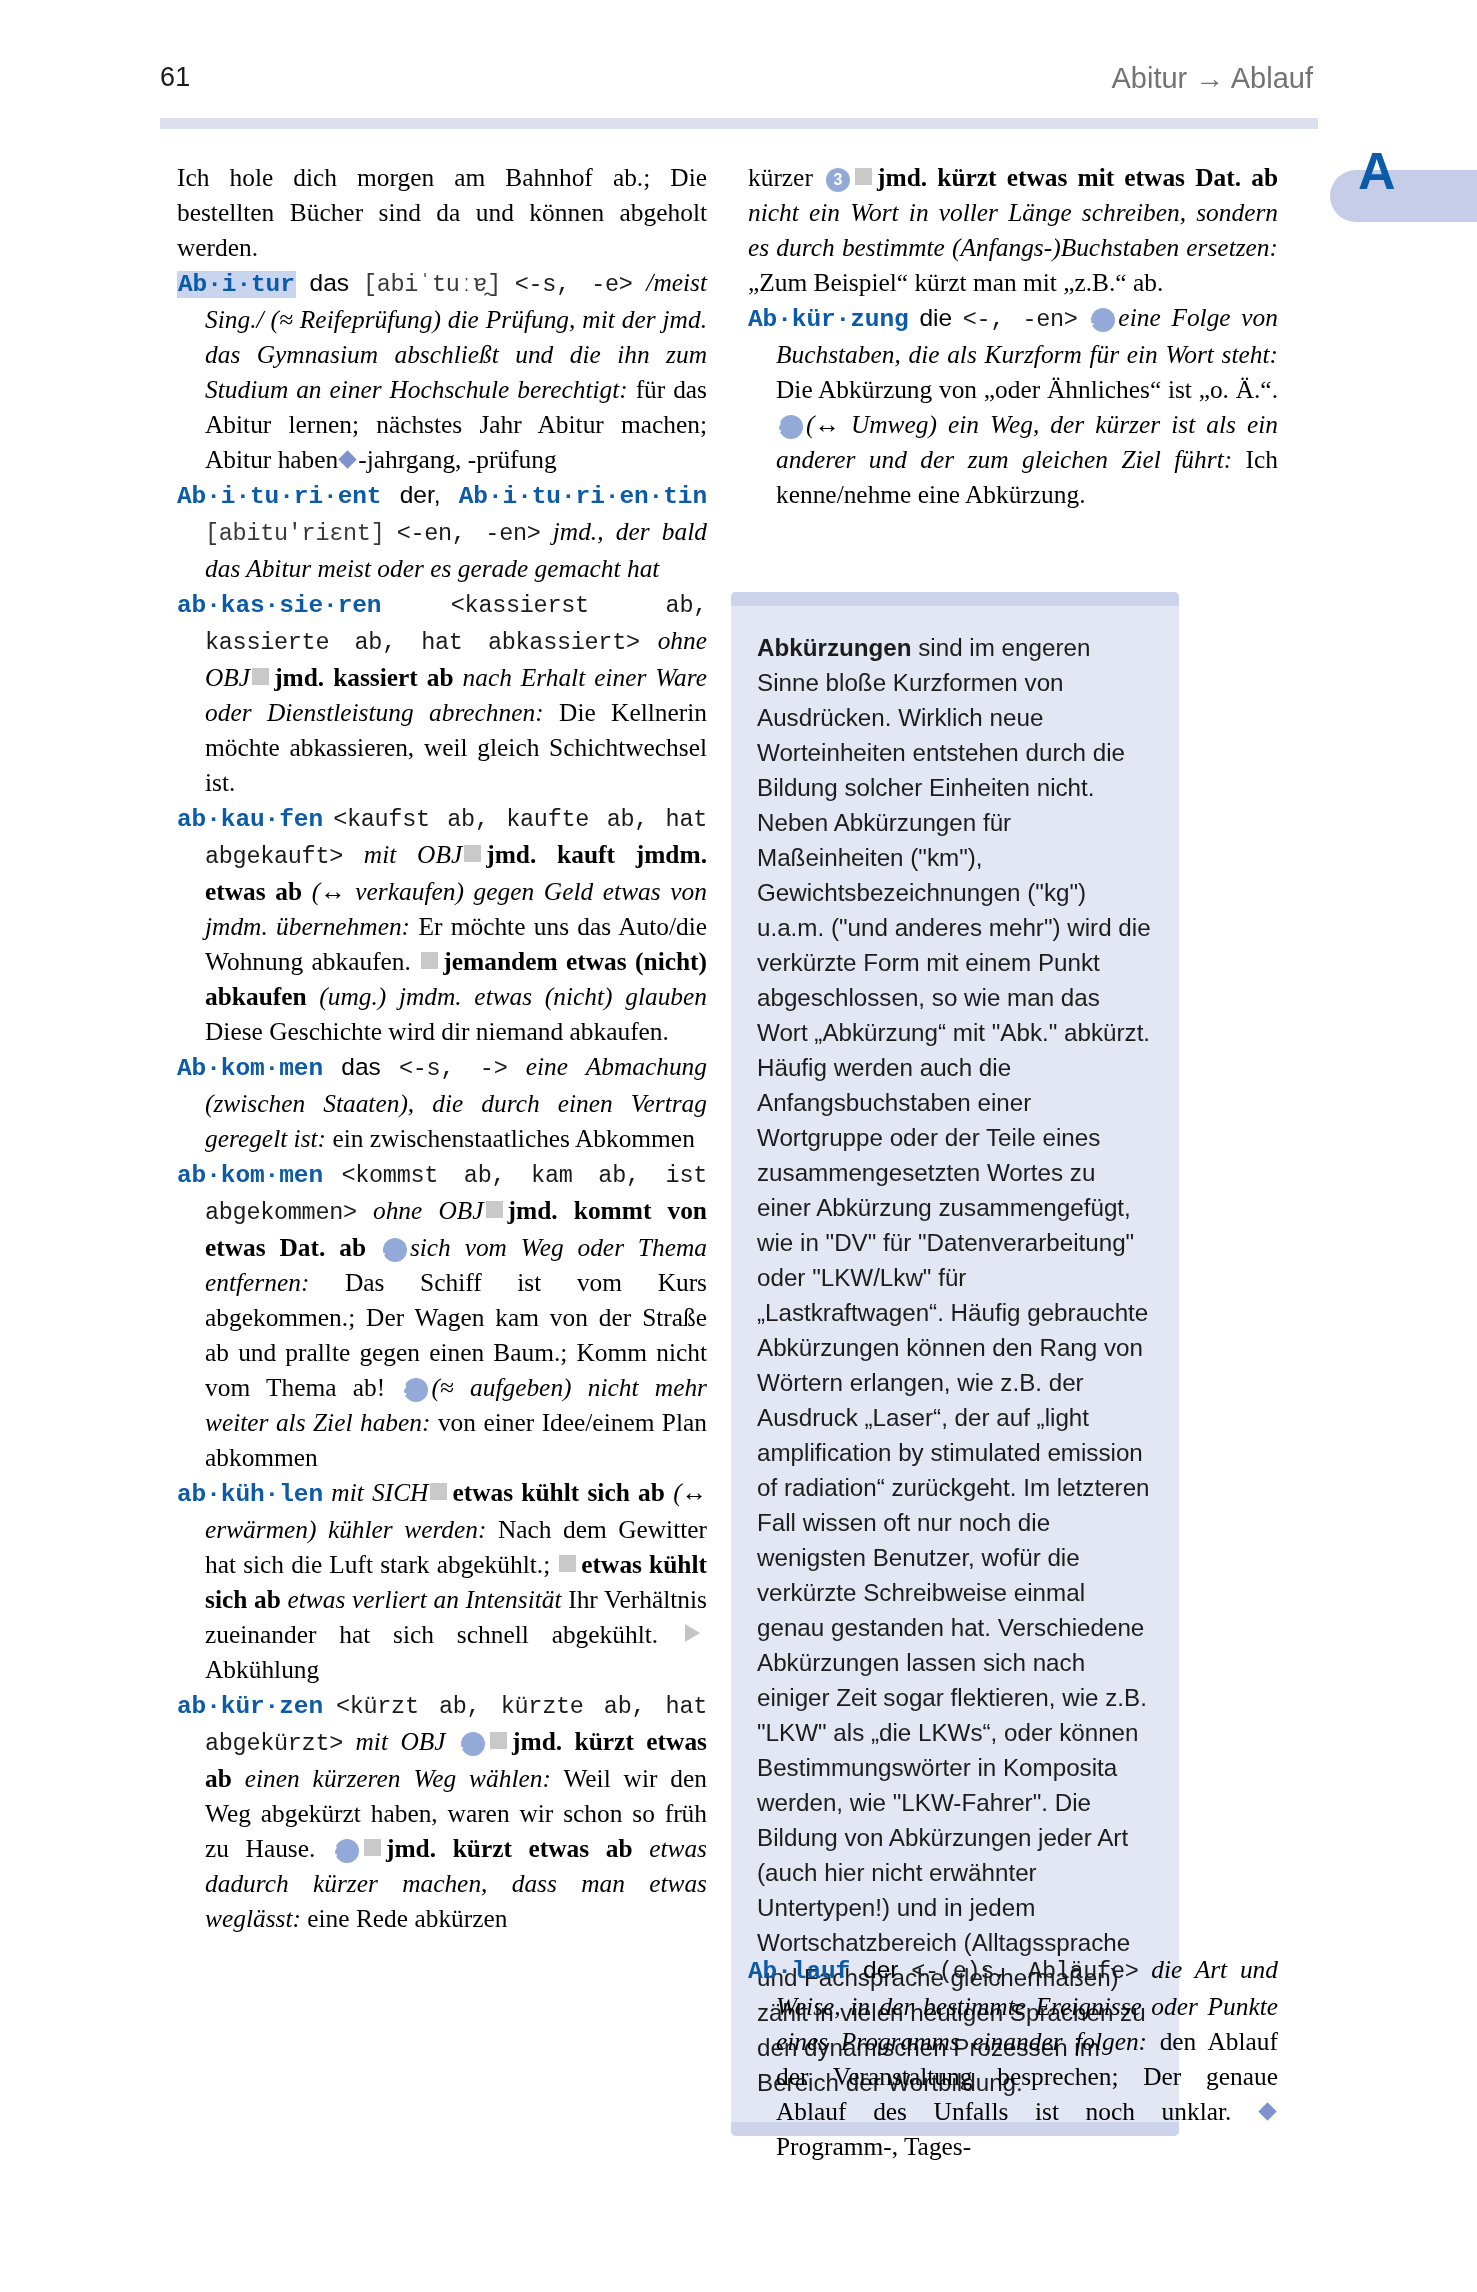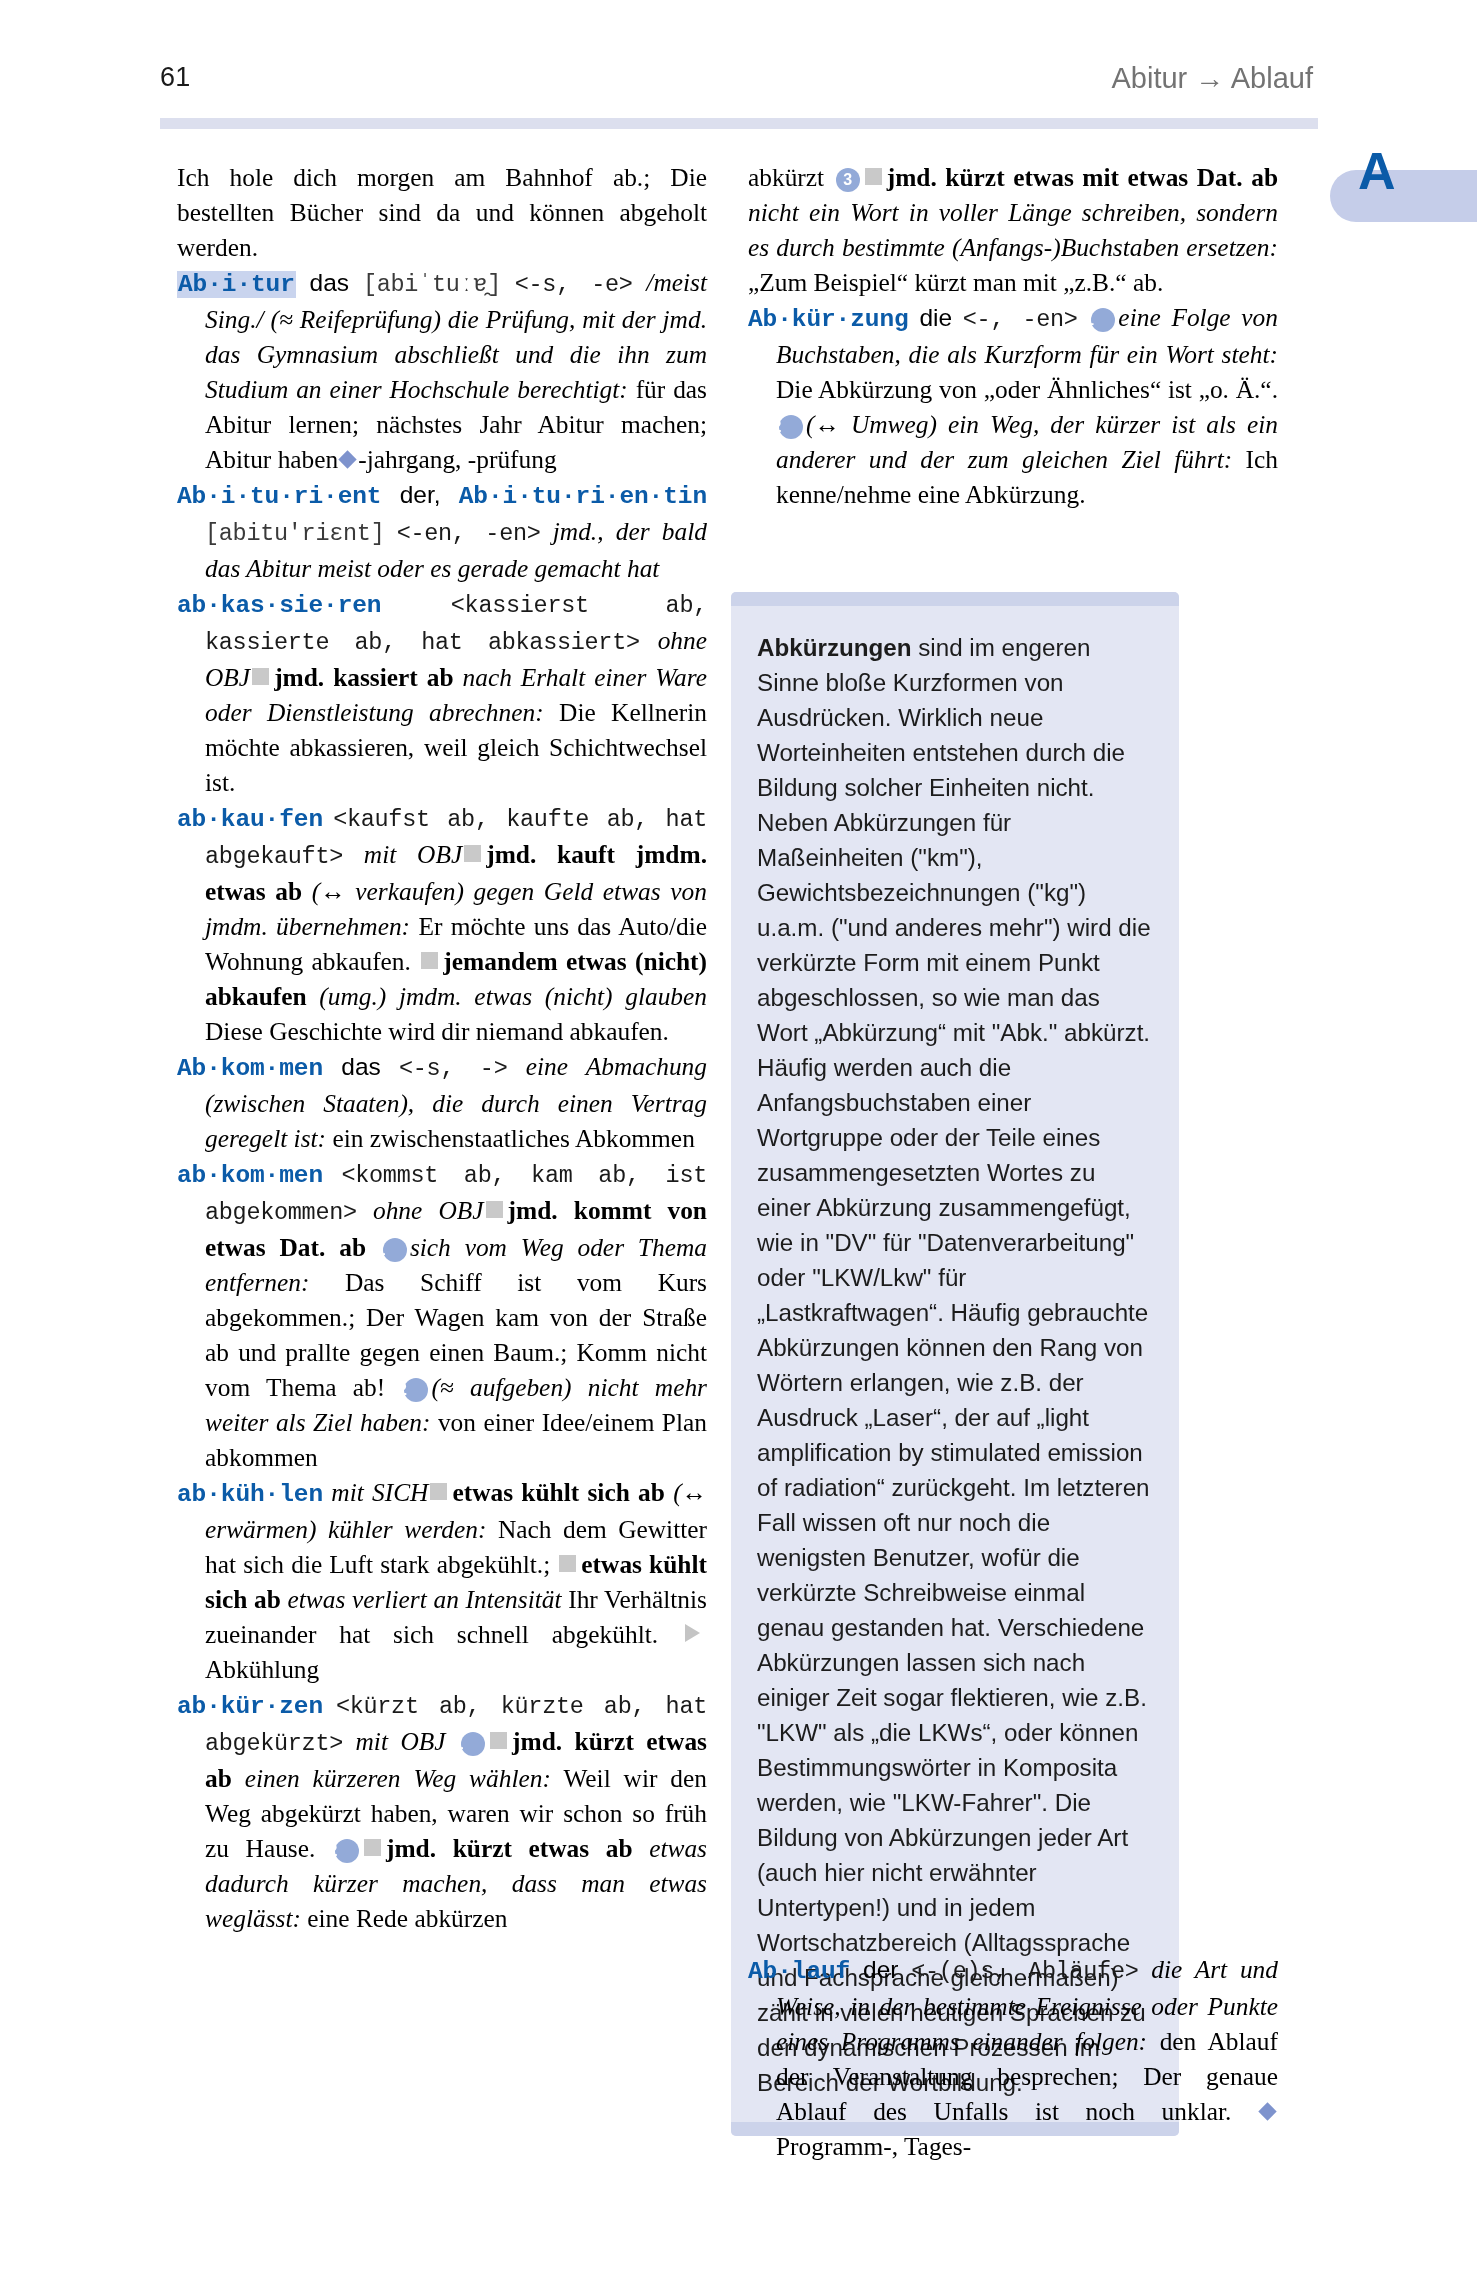--- a/index.html
+++ b/index.html
@@ -154,21 +154,21 @@
     <p class="e hang"><span class="hw">ab·kom·men</span> <span class="form">&lt;kommst ab, kam ab, ist abgekommen&gt;</span> <span class="it">ohne OBJ</span><span class="sq"></span><span class="bd">jmd. kommt von etwas Dat. ab</span> <span class="sn">1</span><span class="it">sich vom Weg oder Thema entfernen:</span> <span>Das Schiff ist vom Kurs abgekommen.; Der Wagen kam von der Straße ab und prallte gegen einen Baum.; Komm nicht vom Thema ab!</span> <span class="sn">2</span><span class="it">(≈ aufgeben) nicht mehr weiter als Ziel haben:</span> <span>von einer Idee/einem Plan abkommen</span></p>
 
     <p class="e hang"><span class="hw">ab·küh·len</span> <span class="it">mit SICH</span><span class="sq"></span><span class="bd">etwas kühlt sich ab</span> <span class="it">(↔ erwärmen) kühler werden:</span> <span>Nach dem Gewitter hat sich die Luft stark abgekühlt.;</span> <span class="sq"></span><span class="bd">etwas kühlt sich ab</span> <span class="it">etwas verliert an Intensität</span> <span>Ihr Verhältnis zueinander hat sich schnell abgekühlt.</span> <span class="tri"></span><span>Abkühlung</span></p>
 
     <p class="e hang"><span class="hw">ab·kür·zen</span> <span class="form">&lt;kürzt ab, kürzte ab, hat abgekürzt&gt;</span> <span class="it">mit OBJ</span> <span class="sn">1</span><span class="sq"></span><span class="bd">jmd. kürzt etwas ab</span> <span class="it">einen kürzeren Weg wählen:</span> <span>Weil wir den Weg abgekürzt haben, waren wir schon so früh zu Hause.</span> <span class="sn">2</span><span class="sq"></span><span class="bd">jmd. kürzt etwas ab</span> <span class="it">etwas dadurch kürzer machen, dass man etwas weglässt:</span> <span>eine Rede abkürzen</span></p>
 
   </div>
 
   <div class="col col-right">
 
-    <p class="e cont"><span>abkürzt</span> <span class="sn">3</span><span class="sq"></span><span class="bd">jmd. kürzt etwas mit etwas Dat. ab</span> <span class="it">nicht ein Wort in voller Länge schreiben, sondern es durch bestimmte (Anfangs-)Buchstaben ersetzen:</span> <span>„Zum Beispiel“ kürzt man mit „z.B.“ ab.</span></p>
+    <p class="e cont"><span>kürzer</span> <span class="sn">3</span><span class="sq"></span><span class="bd">jmd. kürzt etwas mit etwas Dat. ab</span> <span class="it">nicht ein Wort in voller Länge schreiben, sondern es durch bestimmte (Anfangs-)Buchstaben ersetzen:</span> <span>„Zum Beispiel“ kürzt man mit „z.B.“ ab.</span></p>
 
     <p class="e hang"><span class="hw">Ab·kür·zung</span> <span class="gen">die</span> <span class="form">&lt;-, -en&gt;</span> <span class="sn">1</span><span class="it">eine Folge von Buchstaben, die als Kurzform für ein Wort steht:</span> <span>Die Abkürzung von „oder Ähnliches“ ist „o. Ä.“.</span> <span class="sn">2</span><span class="it">(↔ Umweg) ein Weg, der kürzer ist als ein anderer und der zum gleichen Ziel führt:</span> <span>Ich kenne/nehme eine Abkürzung.</span></p>
 
   </div>
 
   <div class="infobox">
     <div class="cap"></div>
     <div class="body"><b>Abkürzungen</b><span> sind im engeren Sinne bloße Kurzformen von Ausdrücken. Wirklich neue Worteinheiten entstehen durch die Bildung solcher Einheiten nicht. Neben Abkürzungen für Maßeinheiten ("km"), Gewichtsbezeichnungen ("kg") u.a.m. ("und anderes mehr") wird die verkürzte Form mit einem Punkt abgeschlossen, so wie man das Wort „Abkürzung“ mit "Abk." abkürzt. Häufig werden auch die Anfangsbuchstaben einer Wortgruppe oder der Teile eines zusammengesetzten Wortes zu einer Abkürzung zusammengefügt, wie in "DV" für "Datenverarbeitung" oder "LKW/Lkw" für „Lastkraftwagen“. Häufig gebrauchte Abkürzungen können den Rang von Wörtern erlangen, wie z.B. der Ausdruck „Laser“, der auf „light amplification by stimulated emission of radiation“ zurückgeht. Im letzteren Fall wissen oft nur noch die wenigsten Benutzer, wofür die verkürzte Schreibweise einmal genau gestanden hat. Verschiedene Abkürzungen lassen sich nach einiger Zeit sogar flektieren, wie z.B. "LKW" als „die LKWs“, oder können Bestimmungswörter in Komposita werden, wie "LKW-Fahrer". Die Bildung von Abkürzungen jeder Art (auch hier nicht erwähnter Untertypen!) und in jedem Wortschatzbereich (Alltagssprache und Fachsprache gleichermaßen) zählt in vielen heutigen Sprachen zu den dynamischen Prozessen im Bereich der Wortbildung.</span></div>
     <div class="foot"></div>
   </div>

